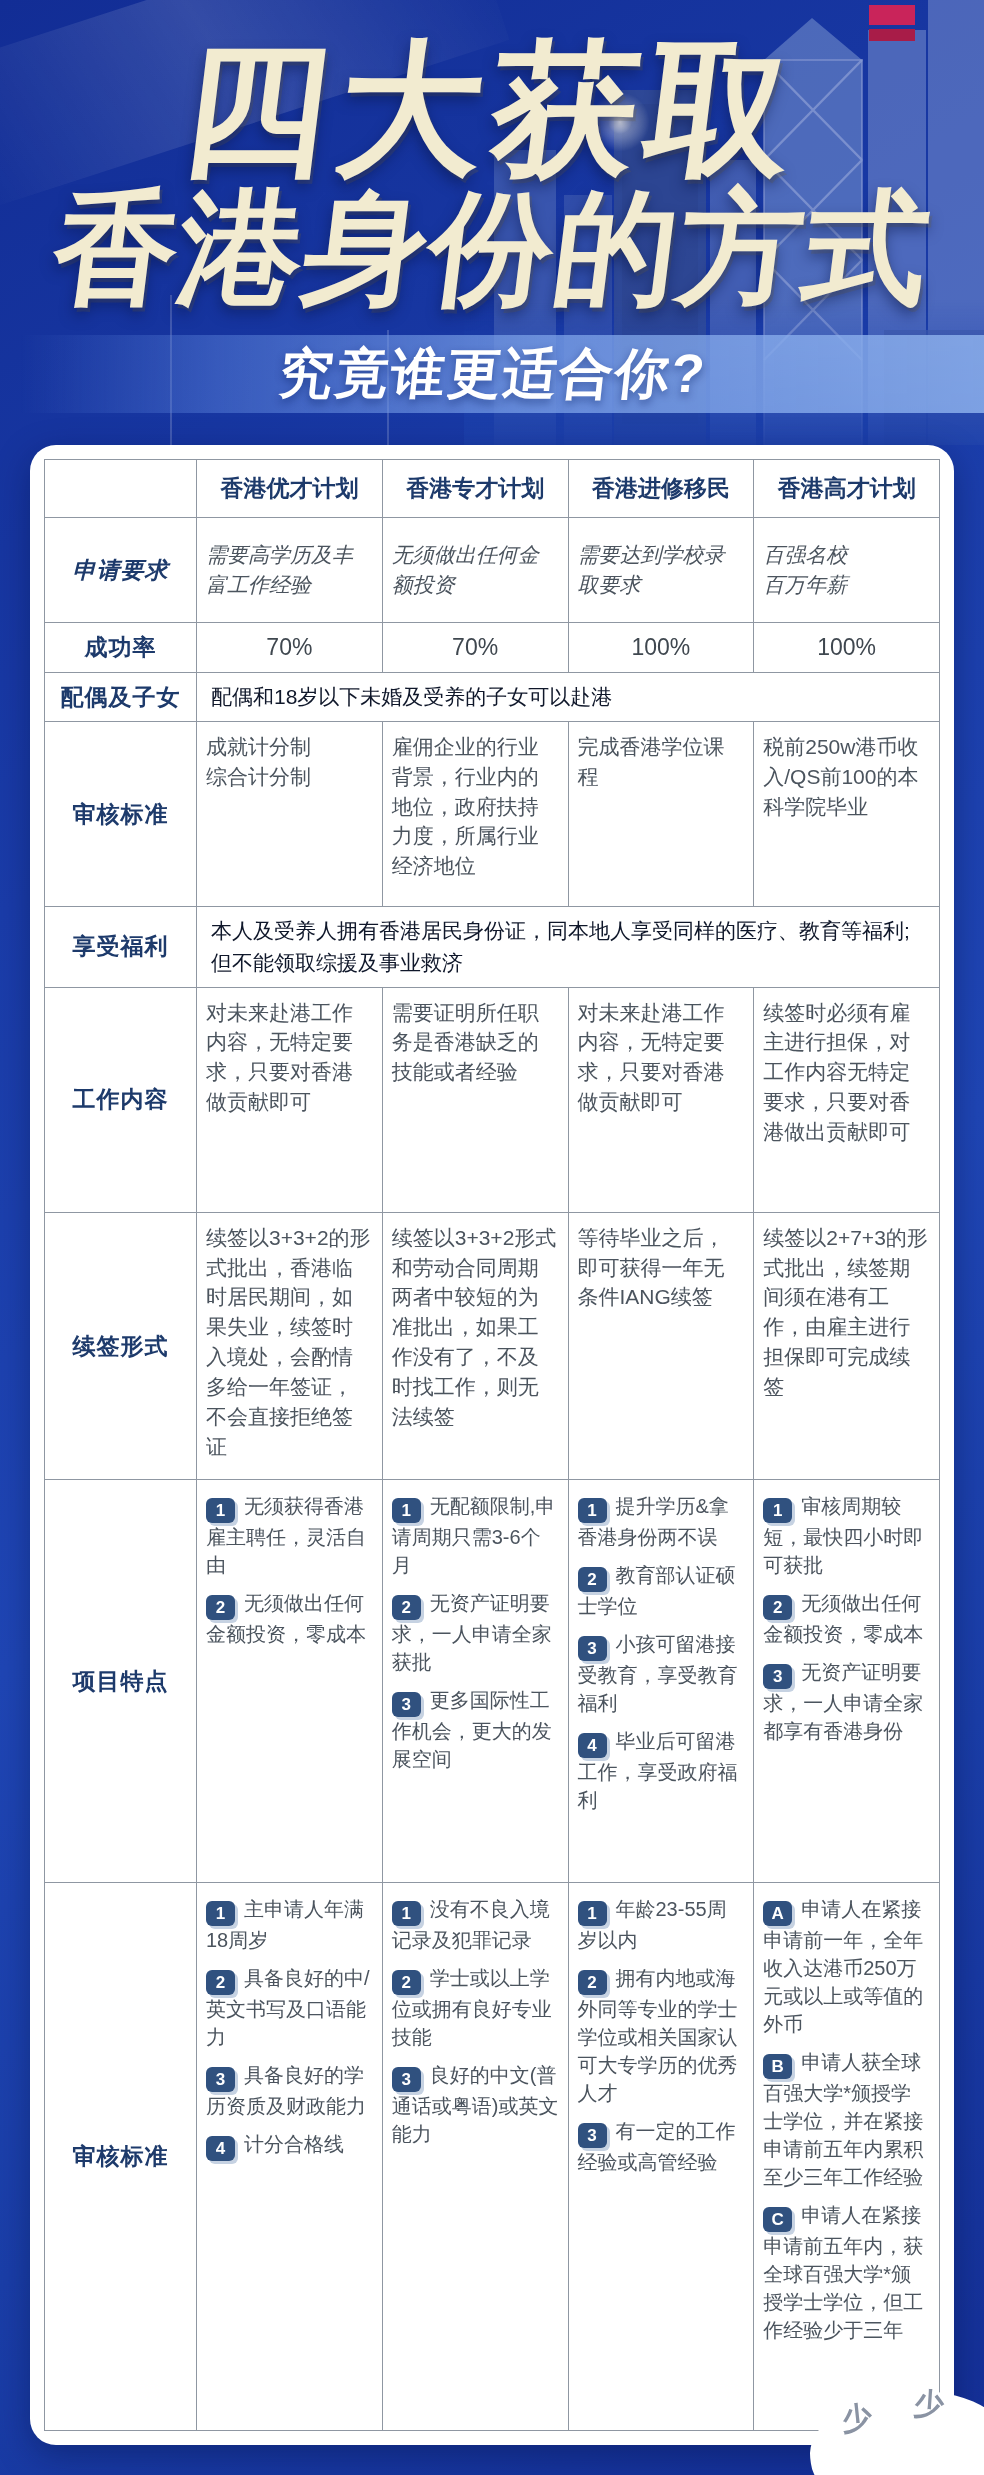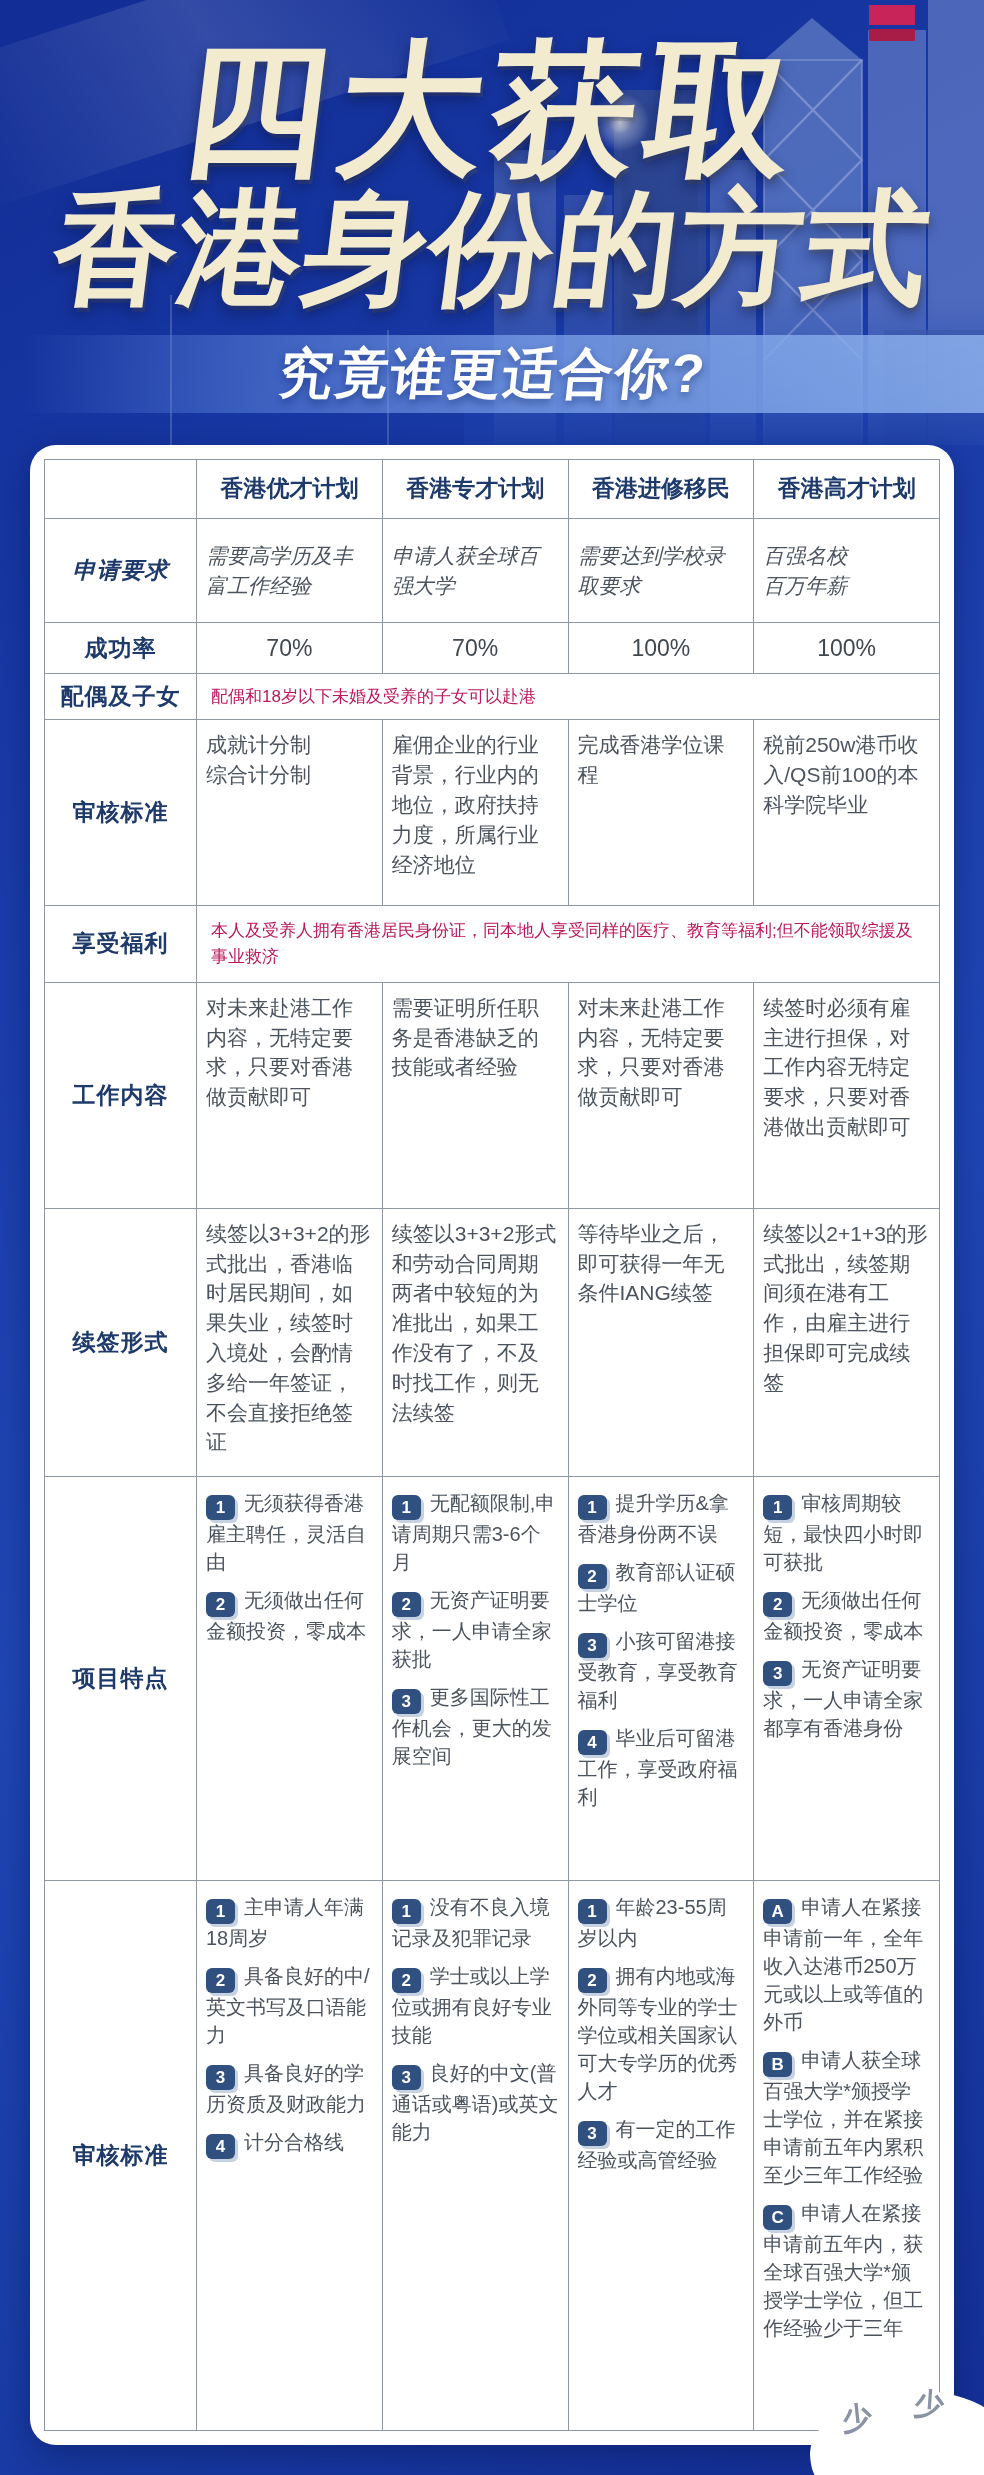--- a/index.html
+++ b/index.html
@@ -35,21 +35,21 @@
   table.cmp{width:100%;height:100%;border-collapse:collapse;table-layout:fixed;}
   col.c0{width:152px;}
   .cmp td,.cmp th{border:1.6px solid #8f97a2;box-sizing:border-box;}
   .rl{color:#1d3a6b;font-weight:bold;font-size:23px;text-align:center;vertical-align:middle;
     letter-spacing:1px;padding:4px;}
   .ch{color:#1d3a6b;font-weight:bold;font-size:23px;text-align:center;vertical-align:middle;padding:4px;margin-left:24px;}
   .tc{color:#4b545e;font-size:21px;line-height:1.42;padding:10px 9px;vertical-align:middle;text-align:left;}
   .top{vertical-align:top;}
   .pct{color:#3f474f;font-size:23px;text-align:center;vertical-align:middle;margin-top:24px;}
   .preline{white-space:pre-line;}
-  .spancell{color:#be185d;font-size:17px;line-height:1.5;padding:8px 14px;vertical-align:middle;text-align:left;}
+  .spancell{color:#0f172a;font-size:21px;line-height:1.5;padding:8px 14px;vertical-align:middle;text-align:left;}
   .r-head{height:58px;}.r-req{height:104px;font-style:italic;}.r-rate{height:50px;}.r-sp{height:46px;padding-left:44px;}
   .r-rev{height:184px;}.r-ben{height:76px;}.r-work{height:224px;}.r-renew{height:266px;}
   .r-feat{height:400px;}.r-cond{height:545px;}
   .item{margin:2px 0 10px 0;font-size:20px;line-height:1.4;color:#4b545e;}
   .badge{display:inline-block;min-width:25px;height:25px;line-height:25px;text-align:center;
     background:#30517f;color:#ffffff;font-weight:bold;font-size:17px;border-radius:6px;
     box-shadow:3px 3px 0 #c6d2e2;margin-right:9px;vertical-align:-3px;padding:0 2px;}
 
   
   .blob{position:absolute;background:#ffffff;z-index:3;}
@@ -113,21 +113,21 @@
         <tr class="r-head">
           <td class="rl"></td>
           <th class="ch">香港优才计划</th>
           <th class="ch">香港专才计划</th>
           <th class="ch">香港进修移民</th>
           <th class="ch">香港高才计划</th>
         </tr>
         <tr class="r-req">
           <td class="rl">申请要求</td>
           <td class="tc">需要高学历及丰富工作经验</td>
-          <td class="tc">申请人获全球百强大学</td>
+          <td class="tc">无须做出任何金额投资</td>
           <td class="tc">需要达到学校录取要求</td>
           <td class="tc preline">百强名校
 百万年薪</td>
         </tr>
         <tr class="r-rate">
           <td class="rl">成功率</td>
           <td class="pct">70%</td>
           <td class="pct">70%</td>
           <td class="pct">100%</td>
           <td class="pct">100%</td>
@@ -153,21 +153,21 @@
           <td class="tc top">对未来赴港工作内容，无特定要求，只要对香港做贡献即可</td>
           <td class="tc top">需要证明所任职务是香港缺乏的技能或者经验</td>
           <td class="tc top">对未来赴港工作内容，无特定要求，只要对香港做贡献即可</td>
           <td class="tc top">续签时必须有雇主进行担保，对工作内容无特定要求，只要对香港做出贡献即可</td>
         </tr>
         <tr class="r-renew">
           <td class="rl">续签形式</td>
           <td class="tc top">续签以3+3+2的形式批出，香港临时居民期间，如果失业，续签时入境处，会酌情多给一年签证，不会直接拒绝签证</td>
           <td class="tc top">续签以3+3+2形式和劳动合同周期两者中较短的为准批出，如果工作没有了，不及时找工作，则无法续签</td>
           <td class="tc top">等待毕业之后，即可获得一年无条件IANG续签</td>
-          <td class="tc top">续签以2+1+3的形式批出，续签期间须在港有工作，由雇主进行担保即可完成续签</td>
+          <td class="tc top">续签以2+7+3的形式批出，续签期间须在港有工作，由雇主进行担保即可完成续签</td>
         </tr>
         <tr class="r-feat">
           <td class="rl">项目特点</td>
           <td class="tc top">
             <div class="item"><span class="badge">1</span><span>无须获得香港雇主聘任，灵活自由</span></div>
             <div class="item"><span class="badge">2</span><span>无须做出任何金额投资，零成本</span></div>
           </td>
           <td class="tc top">
             <div class="item"><span class="badge">1</span><span>无配额限制,申请周期只需3-6个月</span></div>
             <div class="item"><span class="badge">2</span><span>无资产证明要求，一人申请全家获批</span></div>

